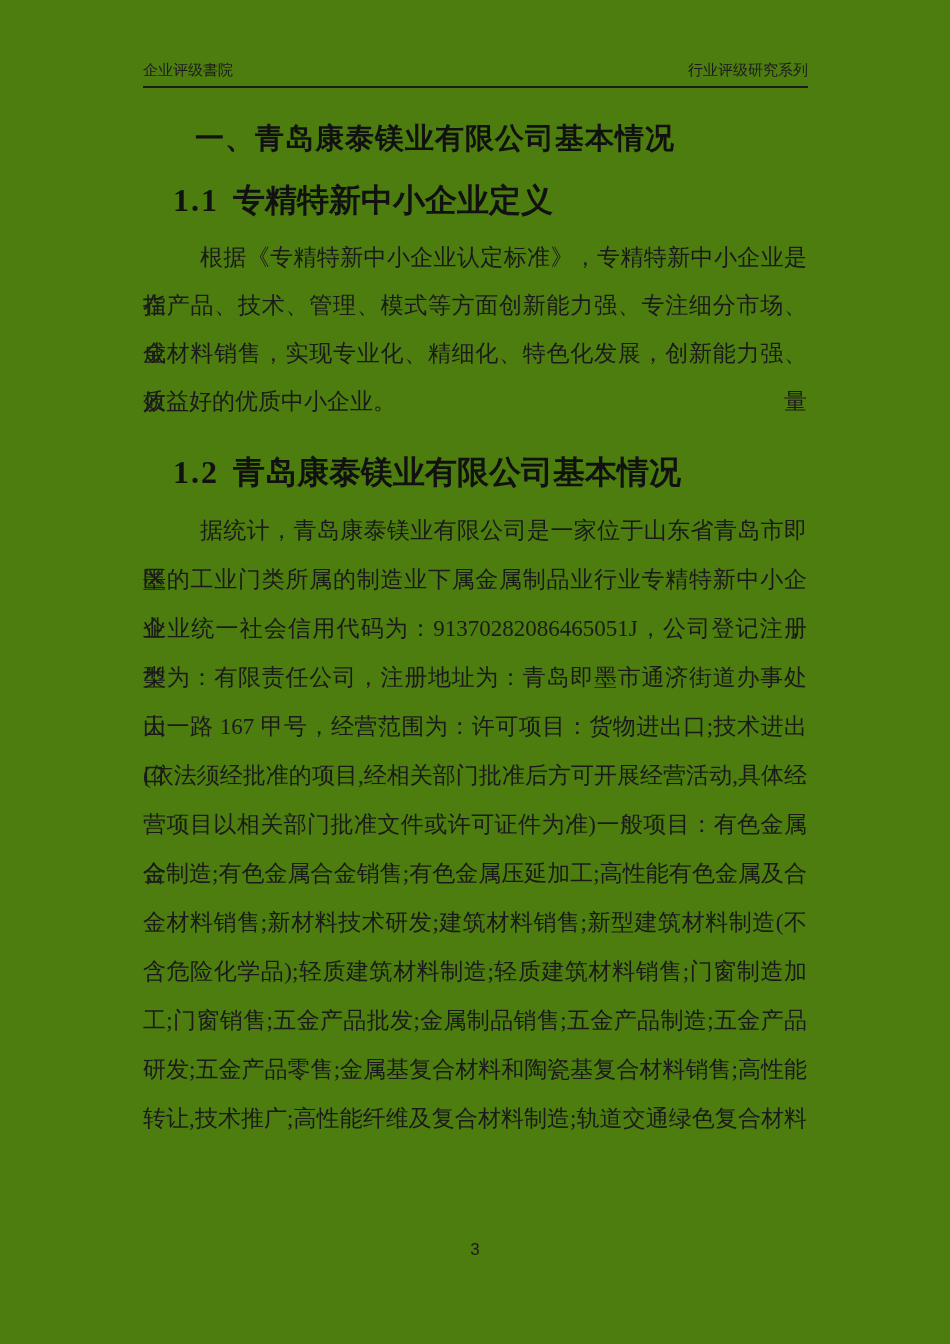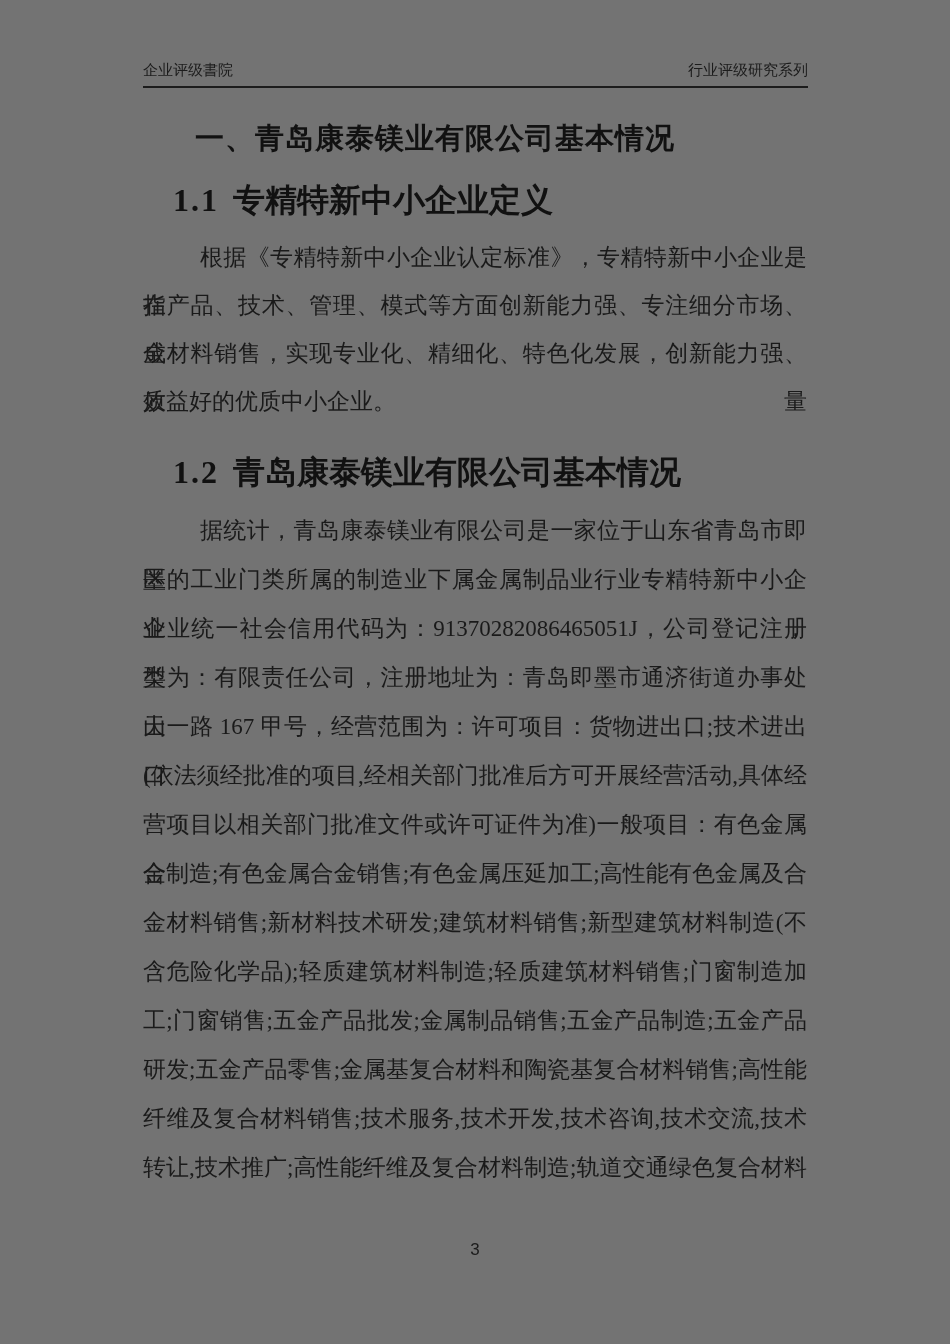--- a/index.html
+++ b/index.html
@@ -1,21 +1,21 @@
 <!DOCTYPE html>
 <html><head>
 <meta charset="utf-8">
 <style>
   * { margin: 0; padding: 0; box-sizing: border-box; }
   html, body { background: #ffffff; }
   .page {
     position: relative;
     width: 950px;
     height: 1344px;
-    background: #737373;
+    background: #4d7c0f;
     color: #1a1a1a;
     font-family: "Liberation Serif", "DejaVu Serif", serif;
     overflow: hidden;
   }
   
   .page-header {
     margin: 0 142px 0 143px;
     padding-top: 60px;
     padding-bottom: 6px;
     border-bottom: 2px solid #1c1c1c;
@@ -116,21 +116,20 @@
       <div class="bline">企业统一社会信用代码为：91370282086465051J，公司登记注册类</div>
       <div class="bline">型为：有限责任公司，注册地址为：青岛即墨市通济街道办事处天</div>
       <div class="bline">山一路 167 甲号，经营范围为：许可项目：货物进出口;技术进出口.</div>
       <div class="bline">(依法须经批准的项目,经相关部门批准后方可开展经营活动,具体经</div>
       <div class="bline">营项目以相关部门批准文件或许可证件为准)一般项目：有色金属合</div>
       <div class="bline">金制造;有色金属合金销售;有色金属压延加工;高性能有色金属及合</div>
       <div class="bline">金材料销售;新材料技术研发;建筑材料销售;新型建筑材料制造(不</div>
       <div class="bline">含危险化学品);轻质建筑材料制造;轻质建筑材料销售;门窗制造加</div>
       <div class="bline">工;门窗销售;五金产品批发;金属制品销售;五金产品制造;五金产品</div>
       <div class="bline">研发;五金产品零售;金属基复合材料和陶瓷基复合材料销售;高性能</div>
-      <div class="bline">纤维及复合材料销售;技术服务,技术开发,技术咨询,技术交流,技术</div>
       <div class="bline">转让,技术推广;高性能纤维及复合材料制造;轨道交通绿色复合材料</div>
     </div>
 
   </div>
 
   <div class="page-footer">3</div>
 
 </div>
 
 </body></html>

